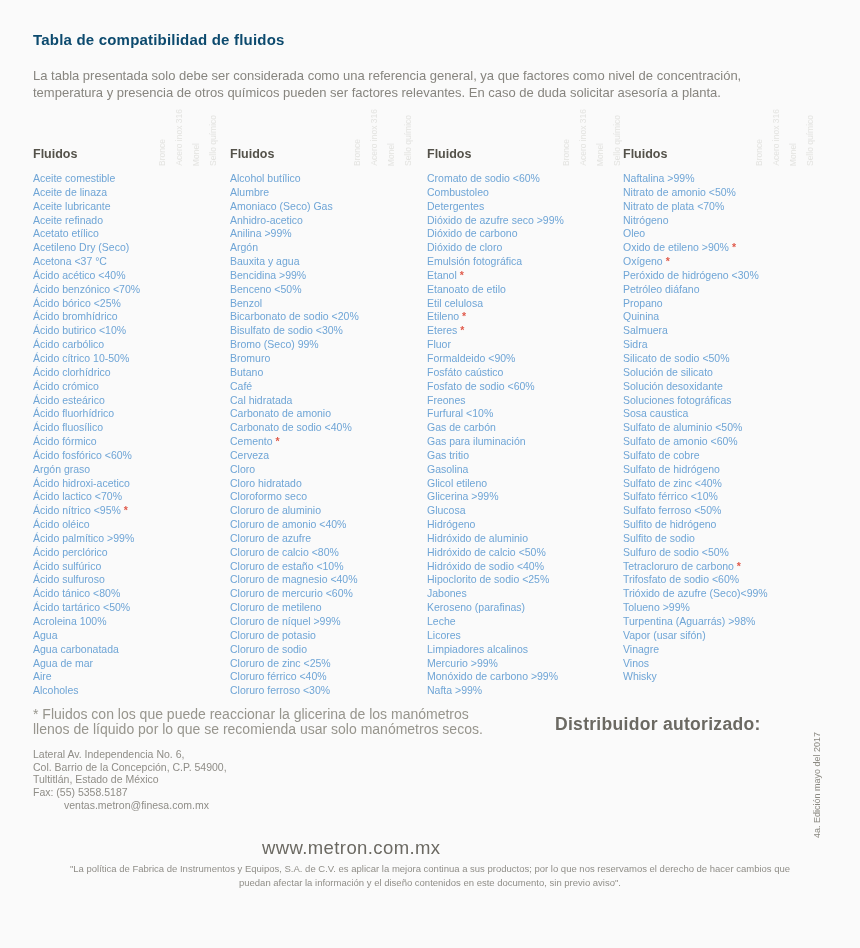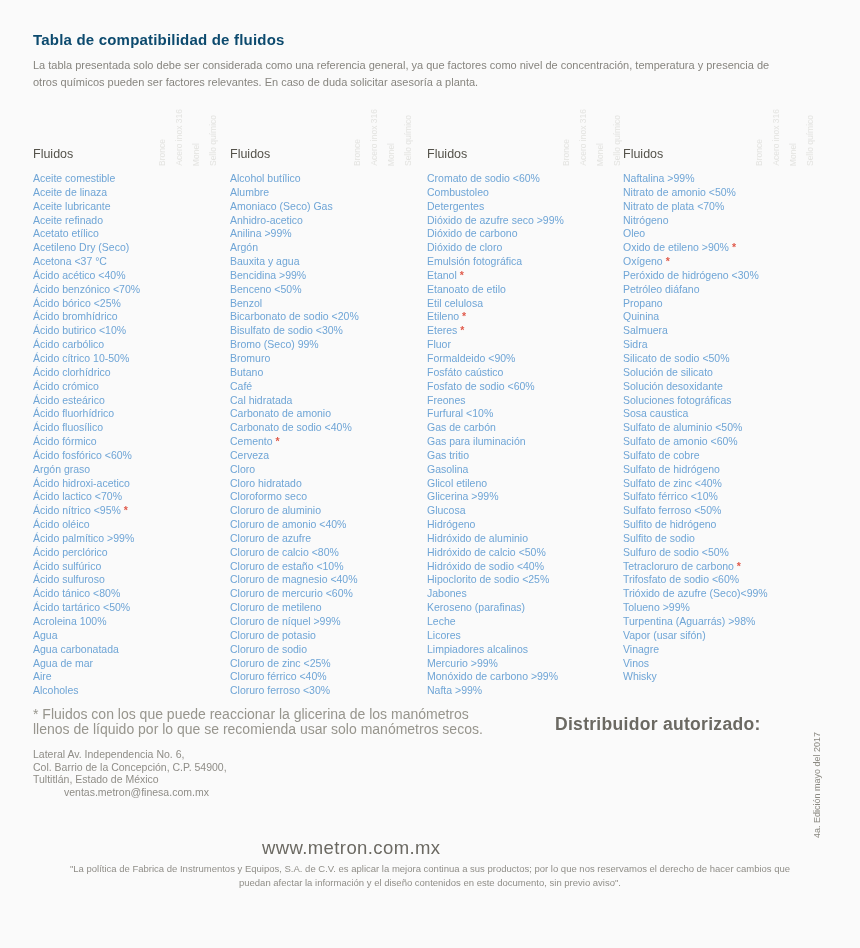--- a/index.html
+++ b/index.html
@@ -7,38 +7,38 @@
     width:860px; height:948px; position:relative; overflow:hidden;
     background:#fafafa; font-family:"Liberation Sans", sans-serif;
     -webkit-font-smoothing:antialiased;
   }
   .page { position:absolute; inset:0; }
   .title {
     position:absolute; left:33px; top:31px;
     font-size:15px; font-weight:700; color:#0c4a6e; letter-spacing:0.2px;
   }
   .subtitle {
-    position:absolute; left:33px; top:57px; width:745px;
-    font-size:11px; line-height:16.5px; color:#87857f;
+    position:absolute; left:33px; top:68px; width:745px;
+    font-size:13px; line-height:16.5px; color:#87857f;
   }
   
   .mats {
     position:absolute; top:109px; height:57px;
     display:flex; align-items:flex-end; gap:8px;
   }
   .mat {
     writing-mode:vertical-rl; transform:rotate(180deg);
     font-size:8.5px; line-height:9px; color:#e3e3e0;
     max-height:57px; overflow:hidden; white-space:nowrap;
   }
   .mats1 { left:158px; } .mats2 { left:353px; } .mats3 { left:562px; } .mats4 { left:755px; }
   
   .col { position:absolute; top:147px; width:196px; }
   .col1 { left:33px; } .col2 { left:230px; } .col3 { left:427px; } .col4 { left:623px; }
-  .col-h { font-size:12.5px; font-weight:400; color:#54524a; margin:0 0 11px 0; }
+  .col-h { font-size:12.5px; font-weight:700; color:#54524a; margin:0 0 11px 0; }
   .item {
     font-size:10.5px; line-height:13.85px; color:#6fa5d6; white-space:nowrap;
   }
   .ast { color:#e05a4b; font-weight:700; }
   .footnote {
     position:absolute; left:33px; top:707px; width:450px;
     font-size:14px; line-height:14.5px; color:#97958d;
   }
   .company { position:absolute; left:33px; top:748px; }
   .company-name { font-size:10.5px; font-weight:700; color:#54524a; margin-bottom:4px; }
@@ -270,20 +270,21 @@
       </div>
   </div>
 
   <div class="footnote">* Fluidos con los que puede reaccionar la glicerina de los manómetros llenos de líquido por lo que se recomienda usar solo manómetros secos.</div>
 
   <div class="company">
     <div>
         <div class="addr-line">Lateral Av. Independencia No. 6,</div>
         <div class="addr-line">Col. Barrio de la Concepción, C.P. 54900,</div>
         <div class="addr-line">Tultitlán, Estado de México</div>
+        <div class="addr-line">Fax: (55) 5358.5187</div>
         <div class="addr-line">ventas.metron@finesa.com.mx</div>
       </div>
   </div>
 
   <div class="distributor">Distribuidor autorizado:</div>
 
   <div class="edition">4a. Edición mayo del 2017</div>
 
   <div class="website">www.metron.com.mx</div>
 

